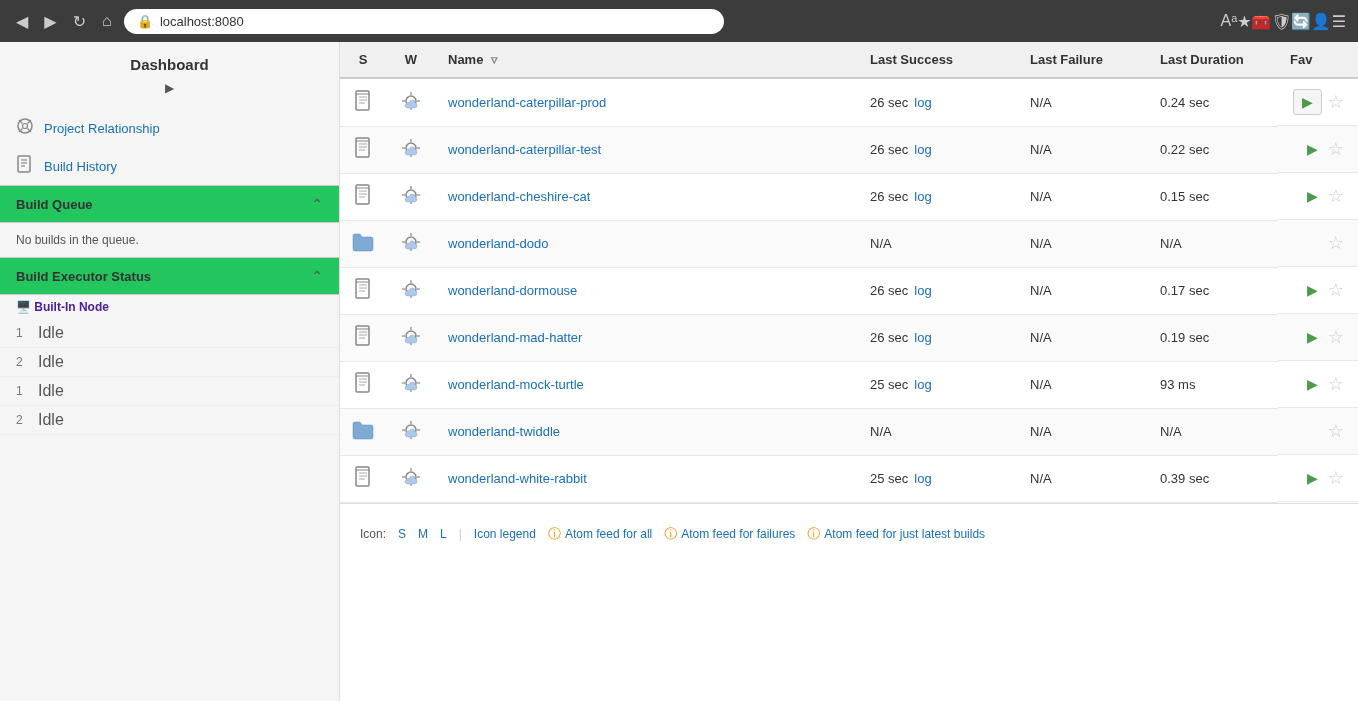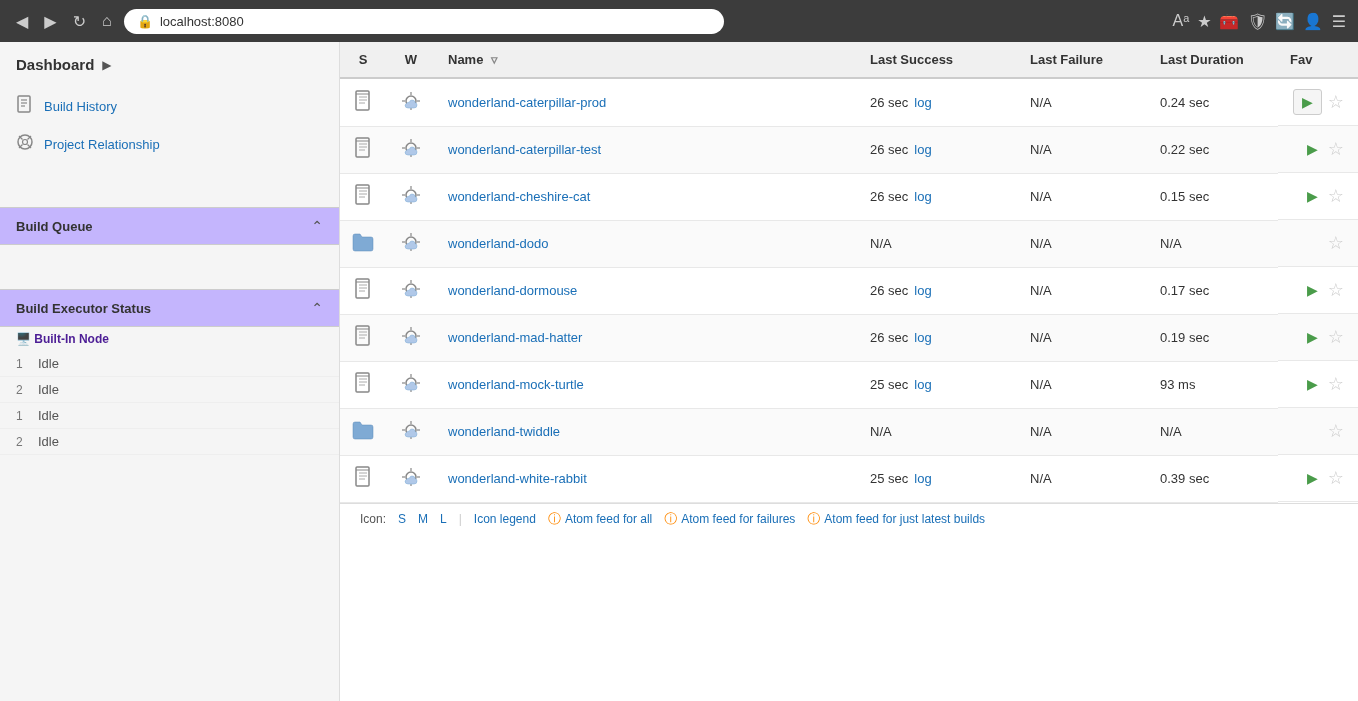--- a/index.html
+++ b/index.html
@@ -28,21 +28,21 @@
       border-radius: 20px;
       padding: 5px 14px;
       display: flex;
       align-items: center;
       gap: 6px;
       flex: 1;
       max-width: 600px;
       font-size: 13px;
     }
     .browser-address-text { color: #333; }
-    .browser-icons-right { display: flex; gap: 8px; align-items: center; margin-left: auto; }
+    .browser-icons-right { display: flex; align-items: center; margin-left: auto; }
     .browser-icon { color: #ccc; font-size: 16px; cursor: pointer; }
 
     
     .app-layout {
       display: flex;
       flex: 1;
       overflow: hidden;
     }
 
     
@@ -51,23 +51,24 @@
       flex-shrink: 0;
       background: #f5f5f5;
       border-right: 1px solid #ddd;
       overflow-y: auto;
       padding-bottom: 20px;
     }
 
     .sidebar-header {
       display: flex;
       align-items: center;
-      padding: 14px 16px;
+      padding: 14px 32px;
       gap: 8px;
       cursor: pointer;
+      flex-direction: column;
     }
     .sidebar-header-title {
       font-size: 15px;
       font-weight: bold;
       color: #333;
     }
     .sidebar-header-arrow { font-size: 12px; color: #555; }
 
     .sidebar-nav-item {
       display: flex;
@@ -78,42 +79,41 @@
       color: #1a6fb7;
       text-decoration: none;
     }
     .sidebar-nav-icon { font-size: 16px; }
 
     .sidebar-section-header {
       display: flex;
       align-items: center;
       justify-content: space-between;
       padding: 10px 16px;
-      background: #c4b5fd;
+      background: #22c55e;
       border-top: 1px solid #ccc;
       border-bottom: 1px solid #ccc;
       cursor: pointer;
-      margin-top: 44px;
     }
     .sidebar-section-title { font-weight: bold; font-size: 13px; color: #333; }
     .sidebar-section-toggle { font-size: 14px; color: #555; }
 
     .build-queue-content { padding: 10px 16px; color: #555; font-size: 12px; }
 
     .executor-item {
       padding: 5px 16px;
       display: flex;
       align-items: center;
       gap: 8px;
       border-bottom: 1px solid #eee;
     }
     .executor-node-link { color: #4c1d95; text-decoration: none; font-weight: bold; font-size: 12px; padding: 5px 16px; display: block; }
 
     .executor-num { color: #777; font-size: 12px; min-width: 14px; }
-    .executor-status { color: #555; font-size: 13px; }
+    .executor-status { color: #555; font-size: 16px; }
 
     
     .main-content {
       flex: 1;
       overflow: auto;
       padding: 0;
     }
 
     
     .jobs-table {
@@ -175,21 +175,21 @@
       background: none;
       border: none;
       cursor: pointer;
       color: #ccc;
       font-size: 18px;
       padding: 2px;
     }
 
     
     .table-footer {
-      padding: 6px 20px;
+      padding: 21px 20px;
       display: flex;
       align-items: center;
       gap: 12px;
       border-top: 1px solid #ddd;
       font-size: 12px;
       color: #555;
       flex-wrap: wrap;
     }
     .footer-icon-size {
       color: #1a6fb7;
@@ -243,48 +243,51 @@
   <div class="sidebar">
 
     <div class="sidebar-header">
       <span class="sidebar-header-title">Dashboard</span>
       <span class="sidebar-header-arrow">▶</span>
     </div>
 
     <a class="sidebar-nav-item">
       <span class="sidebar-nav-icon">
         <svg width="18" height="18" viewBox="0 0 18 18">
-            <rect x="2" y="1" width="12" height="16" rx="1" fill="none" stroke="#888" stroke-width="1.5"></rect>
-            <line x1="5" y1="5" x2="11" y2="5" stroke="#888" stroke-width="1.2"></line>
-            <line x1="5" y1="8" x2="11" y2="8" stroke="#888" stroke-width="1.2"></line>
-            <line x1="5" y1="11" x2="9" y2="11" stroke="#888" stroke-width="1.2"></line>
-          </svg>
-      </span>
-      <span>Build History</span>
-    </a>
-
-    <a class="sidebar-nav-item">
-      <span class="sidebar-nav-icon">
-        <svg width="18" height="18" viewBox="0 0 18 18">
             <circle cx="9" cy="9" r="7" fill="none" stroke="#888" stroke-width="1.5"></circle>
             <circle cx="9" cy="9" r="2.5" fill="none" stroke="#888" stroke-width="1.2"></circle>
             <line x1="6.5" y1="6.5" x2="3" y2="3" stroke="#888" stroke-width="1.2"></line>
             <line x1="11.5" y1="6.5" x2="15" y2="3" stroke="#888" stroke-width="1.2"></line>
             <line x1="6.5" y1="11.5" x2="3" y2="15" stroke="#888" stroke-width="1.2"></line>
             <line x1="11.5" y1="11.5" x2="15" y2="15" stroke="#888" stroke-width="1.2"></line>
           </svg>
       </span>
       <span>Project Relationship</span>
     </a>
 
+    <a class="sidebar-nav-item">
+      <span class="sidebar-nav-icon">
+        <svg width="18" height="18" viewBox="0 0 18 18">
+            <rect x="2" y="1" width="12" height="16" rx="1" fill="none" stroke="#888" stroke-width="1.5"></rect>
+            <line x1="5" y1="5" x2="11" y2="5" stroke="#888" stroke-width="1.2"></line>
+            <line x1="5" y1="8" x2="11" y2="8" stroke="#888" stroke-width="1.2"></line>
+            <line x1="5" y1="11" x2="9" y2="11" stroke="#888" stroke-width="1.2"></line>
+          </svg>
+      </span>
+      <span>Build History</span>
+    </a>
+
 
 
     <div class="sidebar-section-header">
       <span class="sidebar-section-title">Build Queue</span>
       <span class="sidebar-section-toggle">⌃</span>
+    </div>
+    <div class="build-queue-content">
+      <span>No builds in the queue.</span>
     </div>
 
     <div class="sidebar-section-header">
       <span class="sidebar-section-title">Build Executor Status</span>
       <span class="sidebar-section-toggle">⌃</span>
     </div>
 
     <a class="executor-node-link">
       <span>🖥️ </span>
       <span>Built-In Node</span>

